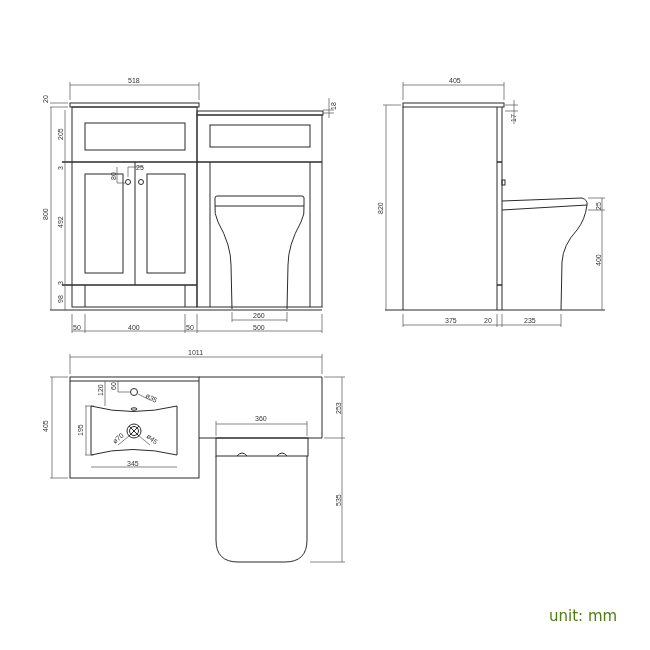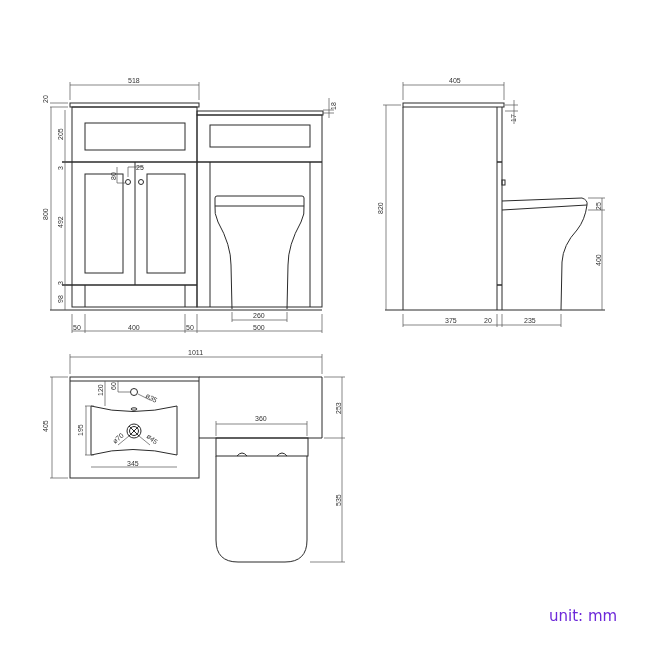--- a/index.html
+++ b/index.html
@@ -1,19 +1,19 @@
 <!DOCTYPE html>
 <html><head>
 <meta charset="utf-8">
 <style>
   html, body { margin:0; padding:0; background:#ffffff; }
   body { width:650px; height:650px; position:relative; overflow:hidden; font-family:"Liberation Sans", sans-serif; }
   #drawing { position:absolute; left:0; top:0; }
   .dim { font-family:"Liberation Sans", sans-serif; font-size:7px; fill:#333; }
-  .unit { position:absolute; left:549px; top:607px; font-family:"DejaVu Sans", sans-serif; font-size:15px; color:#6d28d9; }
+  .unit { position:absolute; left:549px; top:607px; font-family:"DejaVu Sans", sans-serif; font-size:15px; color:#4d7c0f; }
 </style>
 </head>
 <body>
 
 <svg id="drawing" width="650" height="650" viewBox="0 0 650 650" xmlns="http://www.w3.org/2000/svg">
   <g fill="none" stroke="#2b2b2b" stroke-width="1">
 
     <g>
 
       <rect x="70" y="103" width="129" height="4"></rect>

